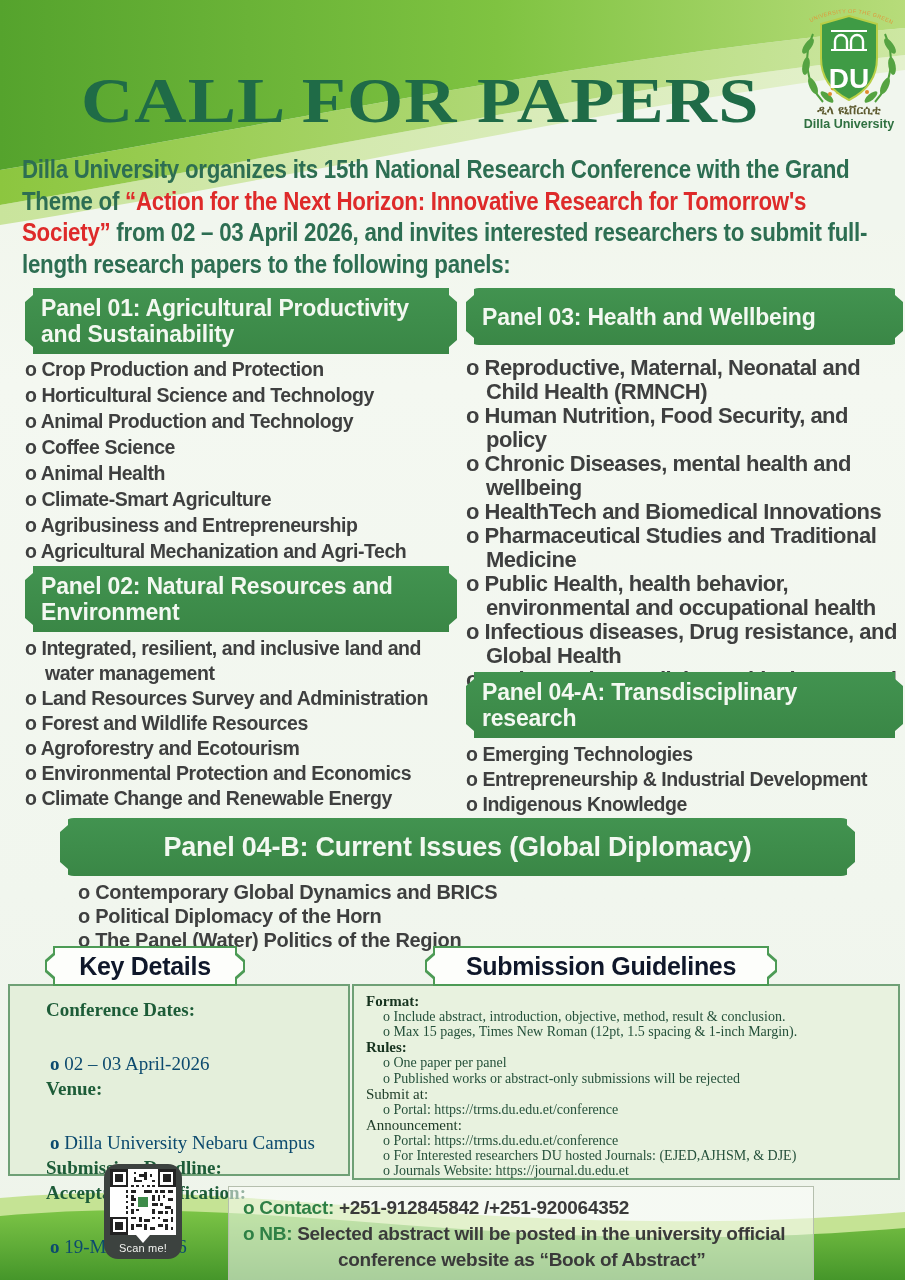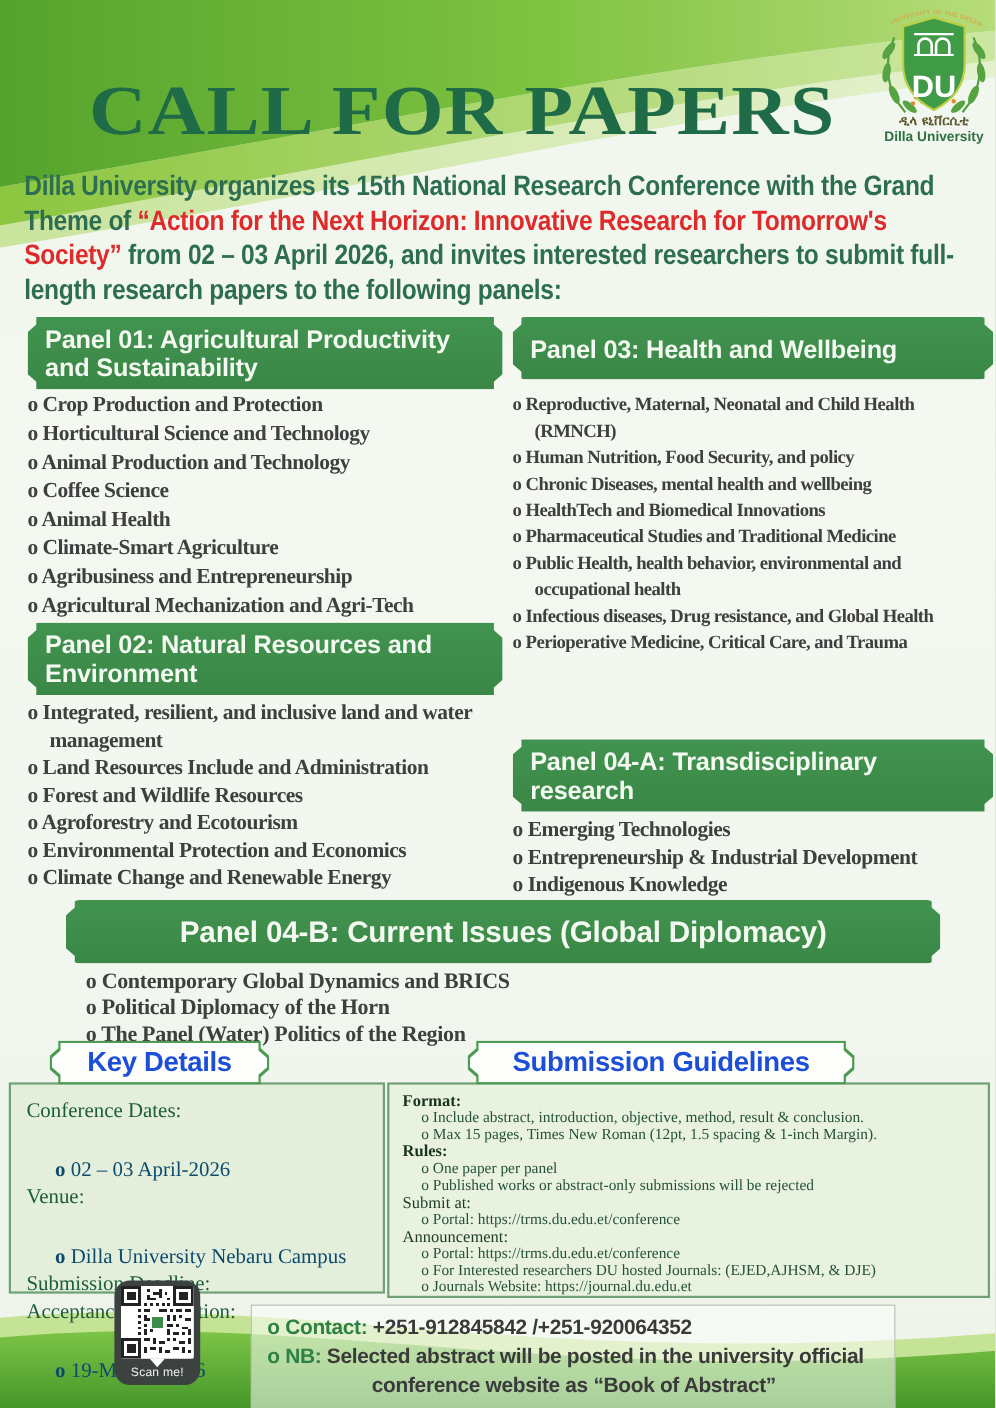--- a/index.html
+++ b/index.html
@@ -30,36 +30,36 @@
   
   .plaque{clip-path:polygon(8px 0,calc(100% - 8px) 0,calc(100% - 8px) 7px,100% 14px,
     100% calc(100% - 14px),calc(100% - 8px) calc(100% - 7px),calc(100% - 8px) 100%,
     8px 100%,8px calc(100% - 7px),0 calc(100% - 14px),0 14px,8px 7px);}
   .phead{background:linear-gradient(180deg,#429350,#3a8746);color:#f3f8f1;
     font-weight:bold;font-size:23px;line-height:26px;display:flex;align-items:center;
     padding:7px 16px;box-sizing:border-box;min-height:57px;letter-spacing:-0.2px;}
   .phead-big{justify-content:center;font-size:27px;}
 
   .plist{color:#3e3f3f;font-weight:bold;letter-spacing:-0.45px;}
-  .pitem{padding-left:20px;text-indent:-20px;font-family:Liberation Serif, serif;}
+  .pitem{padding-left:20px;text-indent:-20px;}
   .pitem::before{content:var(--bullet,"o ");font-weight:bold;}
   .lh26 .pitem{font-size:19.5px;line-height:26px;}
   .lh25 .pitem{font-size:19.5px;line-height:25px;}
-  .lh24 .pitem{font-size:17px;line-height:24px;letter-spacing:-0.5px;}
+  .lh24 .pitem{font-size:22px;line-height:24px;letter-spacing:-0.5px;}
   .lh24b .pitem{font-size:20px;line-height:24px;letter-spacing:-0.3px;}
 
   
   .tab{position:absolute;top:946px;height:40px;background:#4c9b55;padding:2px;
     box-sizing:border-box;z-index:6;}
   .tab-in{width:100%;height:100%;background:#fdfefb;display:flex;align-items:center;
-    justify-content:center;font-weight:bold;font-size:25px;color:#1d4ed8;letter-spacing:-0.3px;}
+    justify-content:center;font-weight:bold;font-size:25px;color:#0f172a;letter-spacing:-0.3px;}
   .info-box{position:absolute;top:984px;border:2px solid #6fa076;box-sizing:border-box;z-index:5;}
   .kd-box{left:8px;width:342px;height:192px;background:#e4efdb;padding:10px 10px 0 14px;
     font-family:"Liberation Serif","DejaVu Serif",serif;}
-  .kd-label{font-weight:normal;font-size:19px;line-height:23px;color:#1d5c38;margin-top:2px;}
+  .kd-label{font-weight:bold;font-size:19px;line-height:23px;color:#1d5c38;margin-top:2px;margin-left:22px;}
   .kd-value{font-size:19px;line-height:22px;color:#0c4a6e;padding-left:26px;margin-top:32px;}
   .kd-value::before{content:var(--bullet,"o ");font-weight:bold;}
   .sg-box{left:352px;width:548px;height:196px;background:#e8f2df;padding:7px 12px;
     font-family:"Liberation Serif","DejaVu Serif",serif;color:#1f4630;}
   .sg-head{font-weight:bold;font-size:15px;line-height:16px;color:#17331f;}
   .sg-head2{font-size:15px;line-height:16px;color:#1c3a26;}
   .sg-item{font-size:14px;line-height:15.2px;padding-left:30px;text-indent:-13px;color:#24503a;}
   .sg-item::before{content:var(--bullet,"o ");}
 
   
@@ -172,21 +172,21 @@
       <div class="pitem">Agribusiness and Entrepreneurship</div>
       <div class="pitem">Agricultural Mechanization and Agri-Tech</div>
     </div>
 
   <div class="abs phead plaque z2" style="left:25px;top:566px;width:432px;">
     <span>Panel 02:  Natural Resources and Environment</span>
   </div>
   <div class="abs plist lh25 z2" style="left:25px;top:636px;width:432px;">
 
   <div class="pitem">Integrated, resilient, and inclusive land and water management</div>
-      <div class="pitem">Land Resources Include and Administration</div>
+      <div class="pitem">Land Resources Survey and Administration</div>
       <div class="pitem">Forest and Wildlife Resources</div>
       <div class="pitem">Agroforestry and Ecotourism</div>
       <div class="pitem">Environmental Protection and Economics</div>
       <div class="pitem">Climate Change and Renewable Energy</div>
     </div>
 
   <div class="abs phead plaque z2" style="left:466px;top:288px;width:437px;border-radius:13px;">
     <span>Panel 03: Health and Wellbeing</span>
   </div>
   <div class="abs plist lh24 z2" style="left:466px;top:356px;width:437px;">

